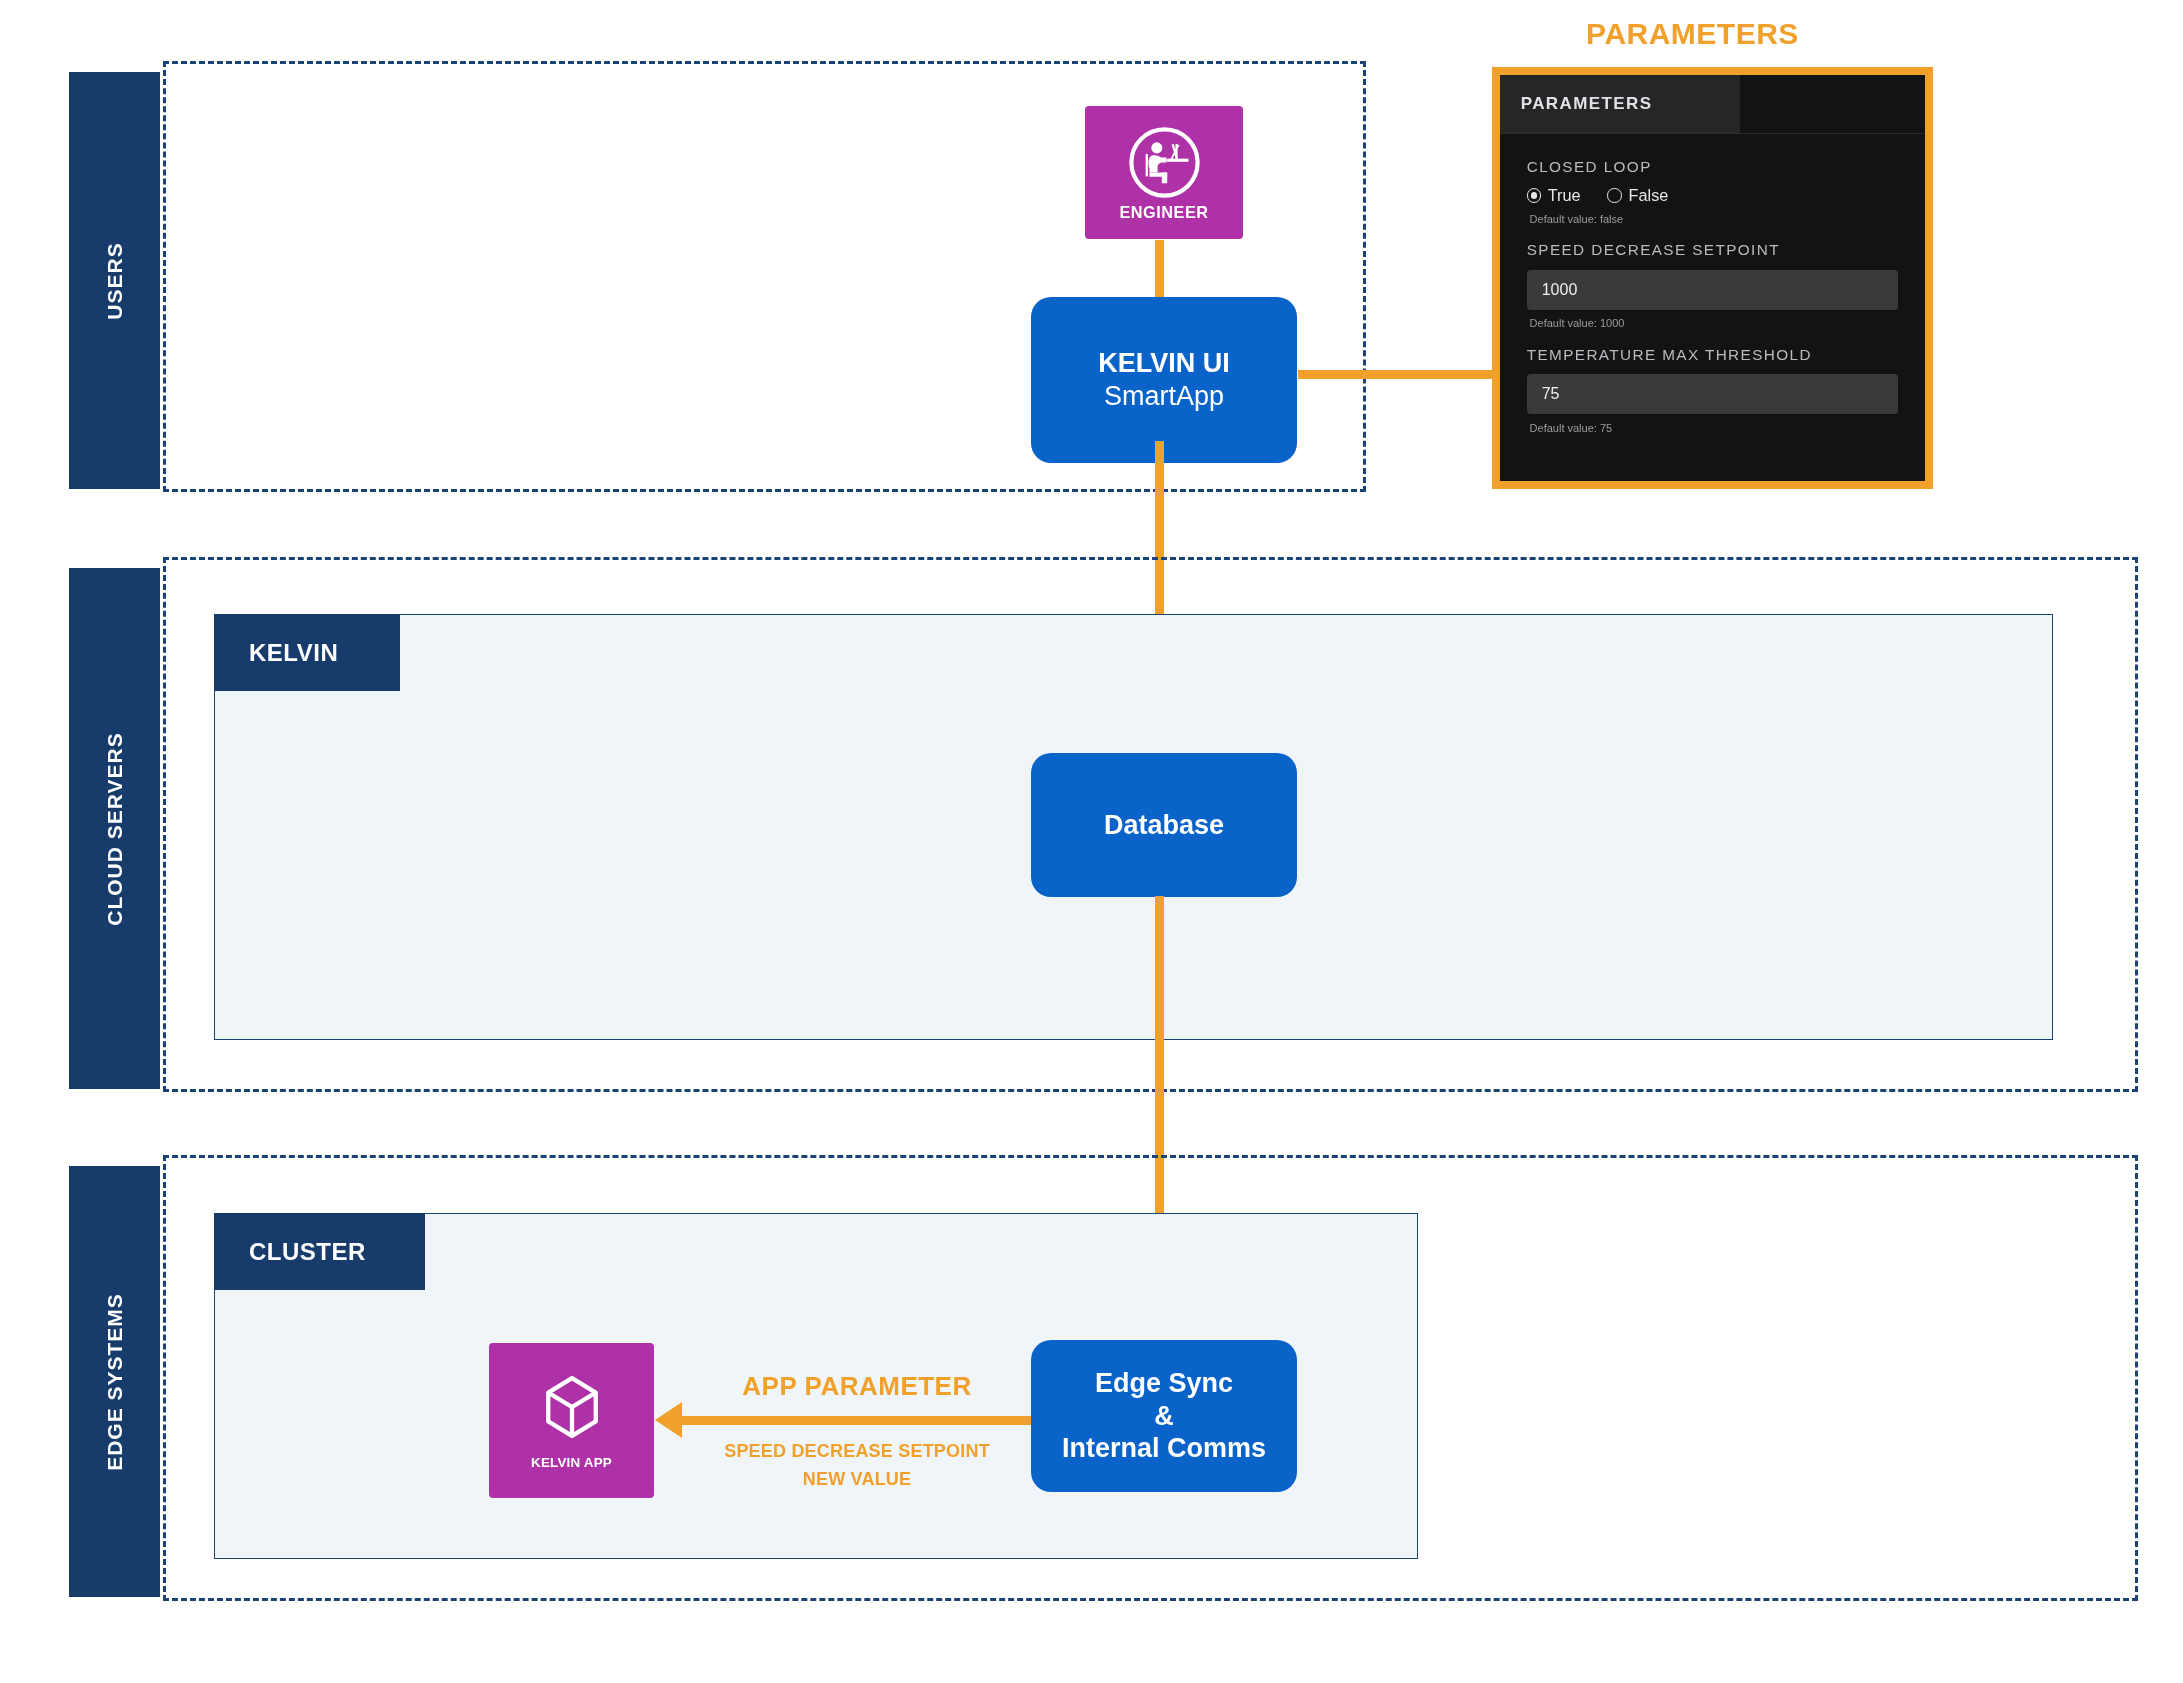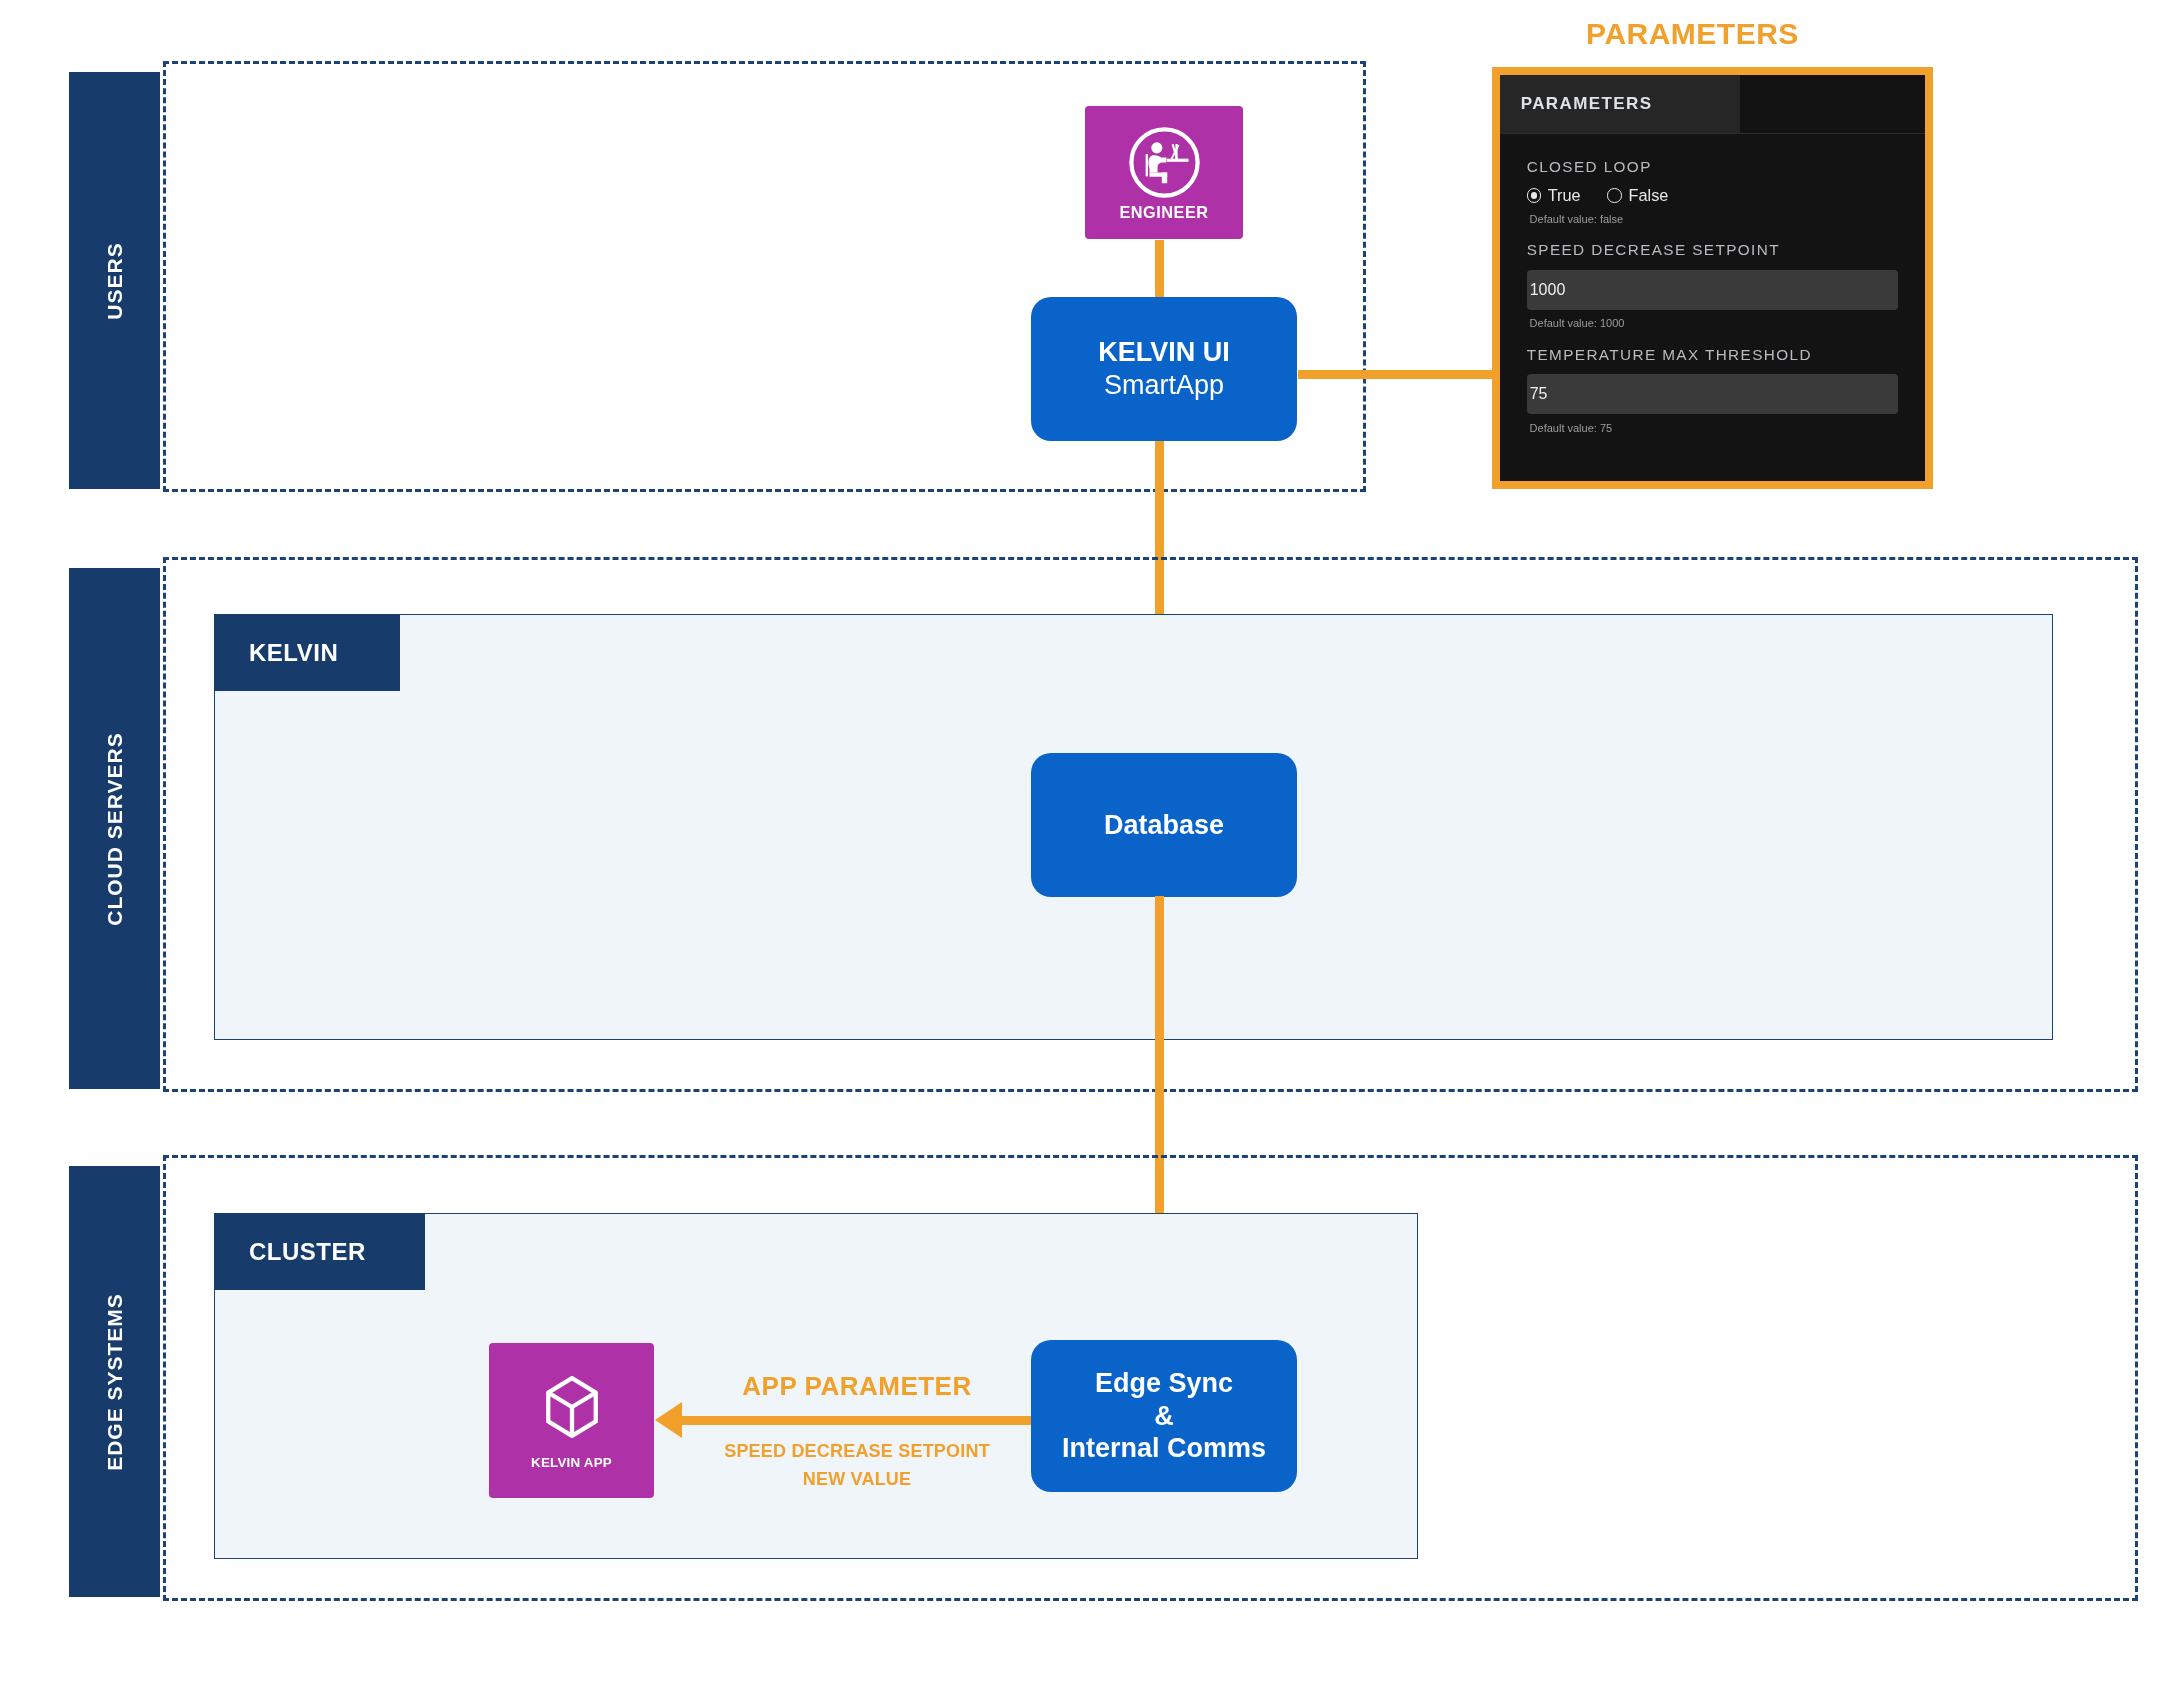--- a/index.html
+++ b/index.html
@@ -264,21 +264,21 @@
   .param-input {
     width: 100%;
     height: 40px;
     background: #3A3A3A;
     border: none;
     border-radius: 3.8px;
     box-sizing: border-box;
     color: #EDEFF1;
     font-family: "Liberation Sans", sans-serif;
     font-size: 16px;
-    padding: 0 3px;
+    padding: 0 15px;
     margin-bottom: 7.7px;
     display: flex;
     align-items: center;
   }
 </style>
 </head>
 <body>
 
 <div id="stage">
 
@@ -301,21 +301,21 @@
         <path d="M62 26 L64.8 26 L64.8 46.5 L62 46.5 Z" fill="#ffffff" transform="rotate(-16 63 36)"></path>
         <path d="M57.5 46 L67 26.5 L69.5 27.5 L60 46 Z" fill="#ffffff"></path>
         <rect x="64.2" y="26" width="2.8" height="20.5" fill="#ffffff"></rect>
       </svg>
     </span>
     <span class="node-caption">ENGINEER</span>
   </div>
 
   <div class="conn" style="left:1155px; top:240px; width:8.6px; height:60px;"></div>
 
-  <div class="node node-blue" style="left:1031px; top:297px; width:266px; height:144px;">
+  <div class="node node-blue" style="left:1031px; top:297px; width:266px; height:166px;">
     <span class="node-title">KELVIN UI</span>
     <span class="node-sub">SmartApp</span>
   </div>
 
   <div class="conn" style="left:1298px; top:370px; width:194px; height:8.6px;"></div>
 
   <div class="conn" style="left:1155px; top:441px; width:8.6px; height:292px;"></div>
   <div class="arrowhead-down" style="left:1141px; top:729px;"></div>
 
   <div class="callout-title" style="left:1539px; top:17px; width:307px;">PARAMETERS</div>

